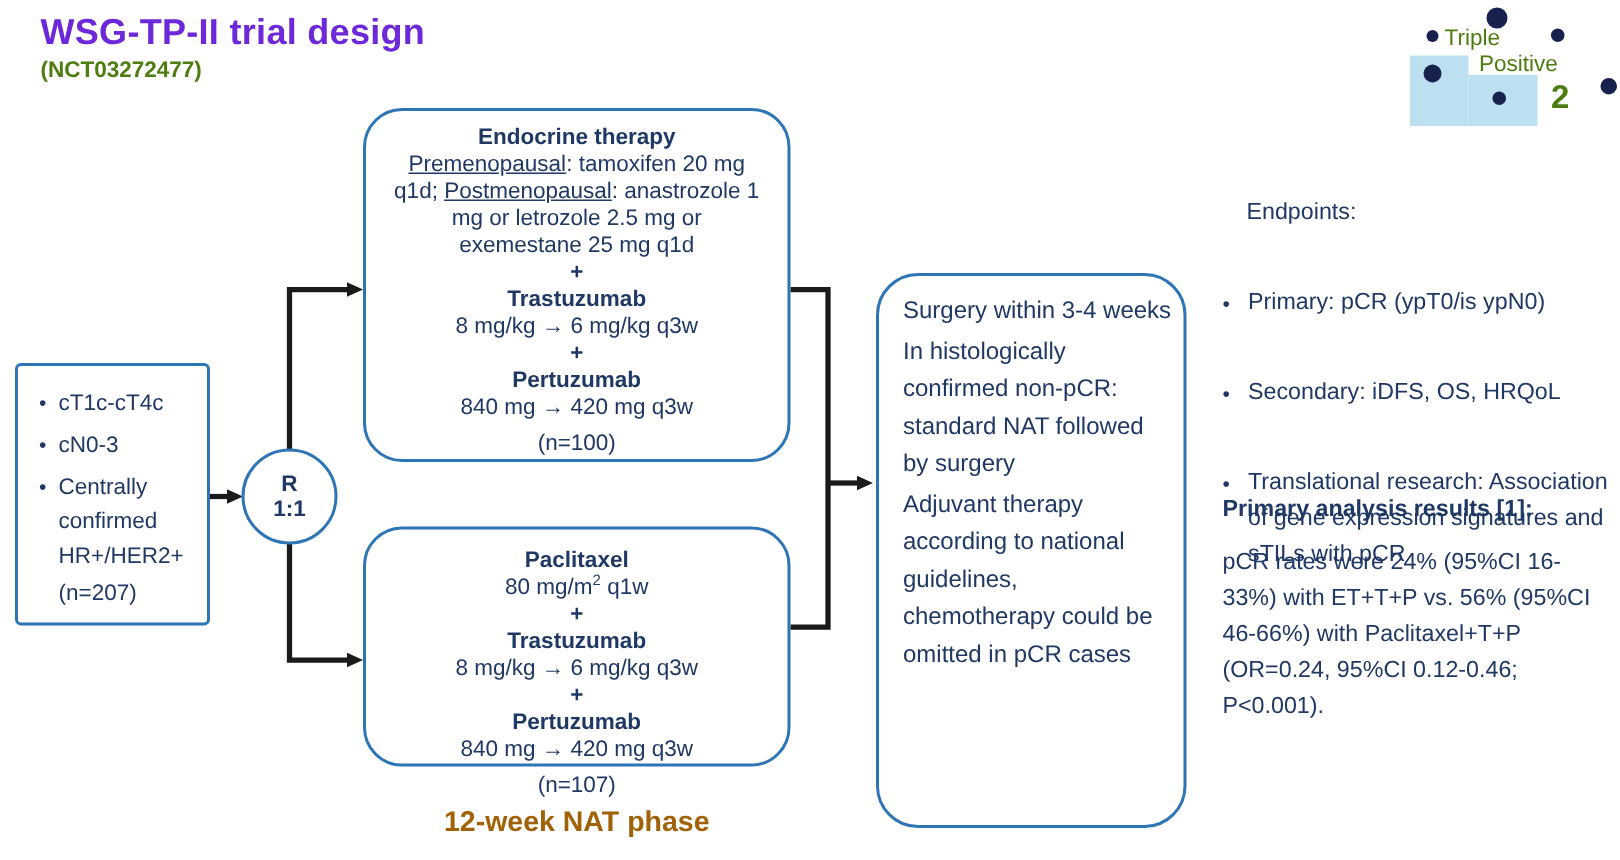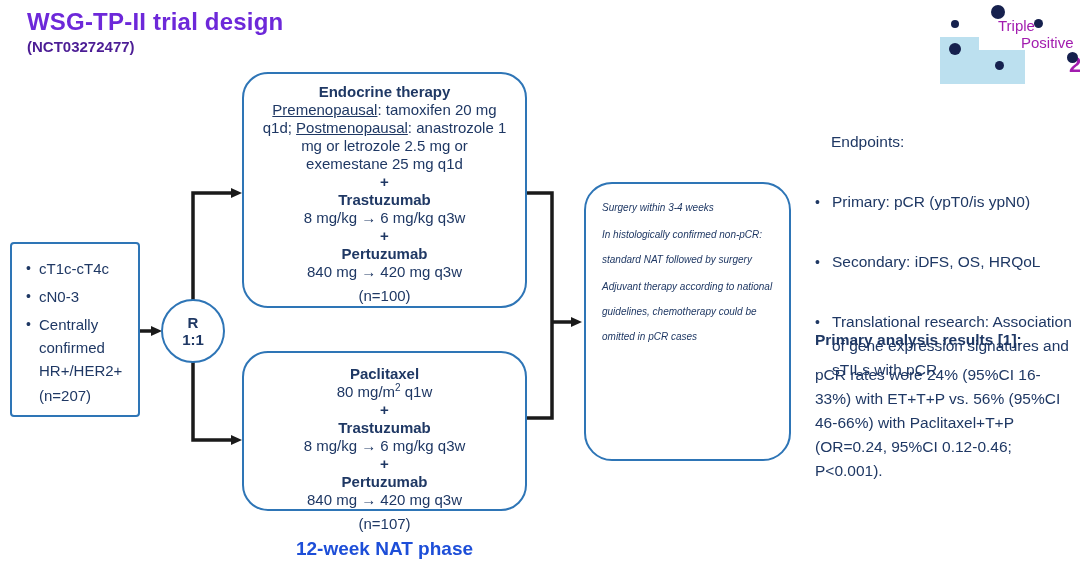--- a/index.html
+++ b/index.html
@@ -14,28 +14,28 @@
     color: #1F3864;
   }
   
   .slide-title {
     position: absolute; left: 27px; top: 8px;
     font-size: 24px; font-weight: 700; color: #6d28d9;
     letter-spacing: 0.2px;
   }
   .nct {
     position: absolute; left: 27px; top: 38px;
-    font-size: 15px; font-weight: 700; color: #4c1d95;
+    font-size: 15px; font-weight: 700; color: #4d7c0f;
   }
   
   .logo { position: absolute; left: 935px; top: 4px; width: 148px; height: 90px; }
   .logo .lrect { position: absolute; background: #BCE0EF; }
   .logo .lrect.r1 { left: 5px; top: 33px; width: 39px; height: 47px; }
   .logo .lrect.r2 { left: 44px; top: 46px; width: 46px; height: 34px; }
-  .logo .lword { position: absolute; color: #a21caf; font-weight: 400; margin-left: 35px; }
+  .logo .lword { position: absolute; color: #4d7c0f; font-weight: 400; }
   .logo .w1 { left: 28px; top: 13px; font-size: 15px; }
   .logo .w2 { left: 51px; top: 30px; font-size: 15px; }
   .logo .w3 { left: 99px; top: 48px; font-size: 22px; font-weight: 700; }
   .logo .dot { position: absolute; background: #16214E; border-radius: 50%; }
   .logo .d1 { left: 56px; top: 1px;  width: 14px; height: 14px; }
   .logo .d2 { left: 16px; top: 16px; width: 8px;  height: 8px; }
   .logo .d3 { left: 99px; top: 15px; width: 9px;  height: 9px; }
   .logo .d4 { left: 14px; top: 39px; width: 12px; height: 12px; }
   .logo .d5 { left: 60px; top: 57px; width: 9px;  height: 9px; }
   .logo .d6 { left: 132px; top: 48px; width: 11px; height: 11px; }
@@ -62,26 +62,26 @@
   
   .arm-box { left: 242px; width: 285px; border-radius: 26px; text-align: center; font-size: 15px; line-height: 18px; }
   .arm-top { top: 72px; height: 236px; padding-top: 9px; }
   .arm-bottom { top: 351px; height: 160px; padding-top: 12px; }
   .bold { font-weight: 700; }
   .u { text-decoration: underline; }
   .arm-body { width: 244px; margin: 0 auto; }
   .arm-n { margin-top: 6px; }
   sup.sq { font-size: 10px; vertical-align: super; line-height: 0; }
   
-  .surg-box { left: 584px; top: 182px; width: 207px; height: 279px; border-radius: 28px; padding: 11px 8px 0 16px; font-size: 10px; line-height: 25px; font-style: italic; }
+  .surg-box { left: 584px; top: 182px; width: 207px; height: 370px; border-radius: 28px; padding: 11px 8px 0 16px; font-size: 16px; line-height: 25px; }
   .surg-box p { margin-bottom: 2px; }
   
   .nat-label {
     position: absolute; left: 242px; top: 538px; width: 285px;
-    text-align: center; font-size: 19px; font-weight: 700; color: #1d4ed8;
+    text-align: center; font-size: 19px; font-weight: 700; color: #a16207;
   }
   
   .endpoints { position: absolute; left: 815px; top: 130px; width: 263px; font-size: 15.5px; line-height: 24px; }
   .endpoints-heading { margin-bottom: 12px; margin-left: 16px; }
   .ep-list { list-style: none; }
   .ep-list li { position: relative; padding-left: 17px; margin-bottom: 6px; margin-top: 36px; }
   .ep-list li::before { content: "•"; position: absolute; left: 0; top: 0; font-size: 14px; }
   .results { position: absolute; left: 815px; top: 328px; width: 256px; font-size: 15.5px; line-height: 24px; }
   .results-heading { margin-bottom: 11px; font-weight: bold; }
 </style>

